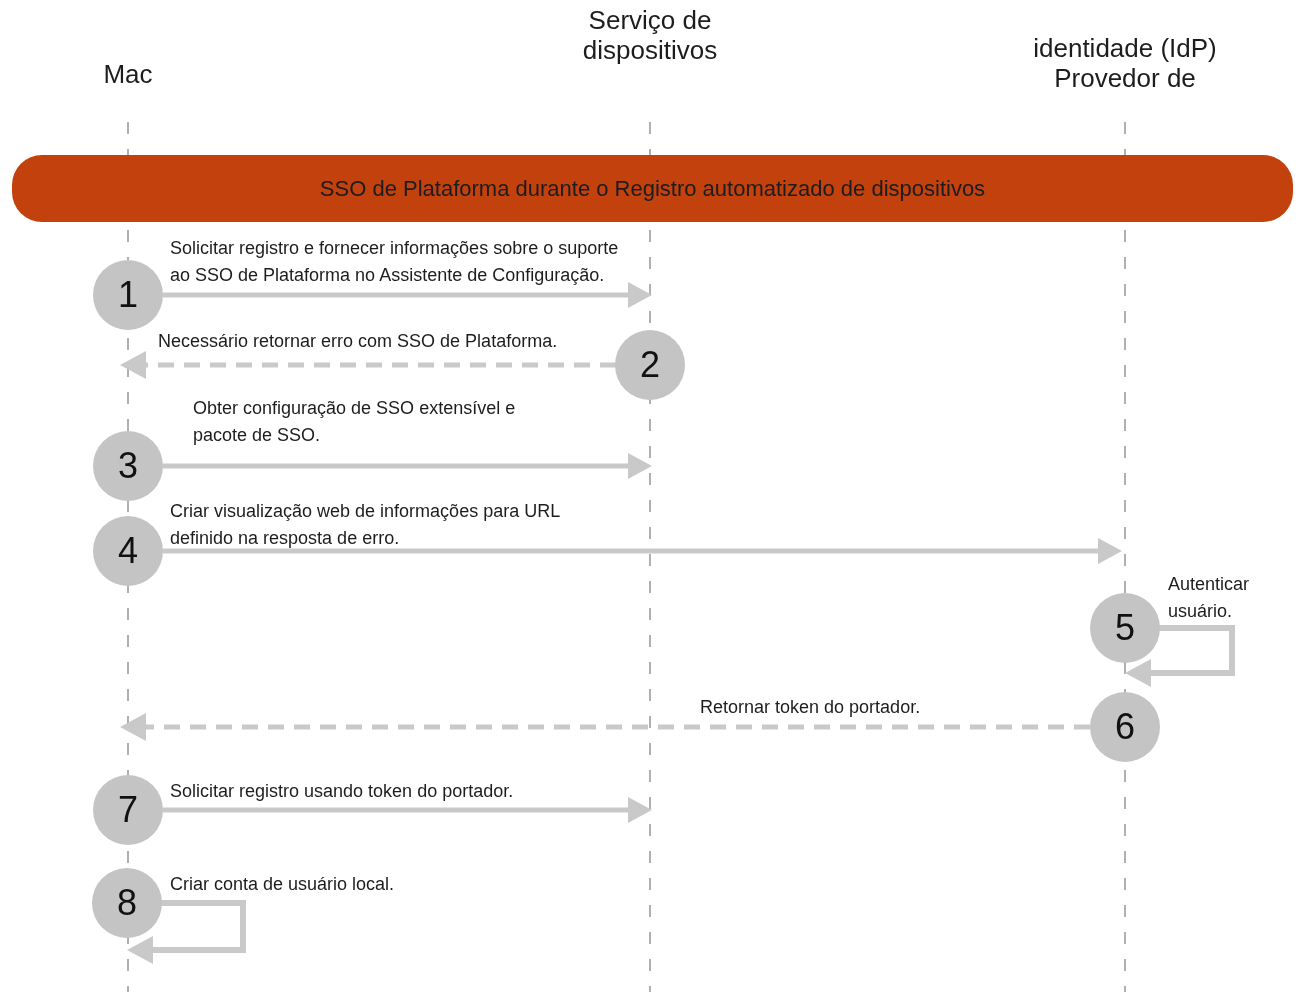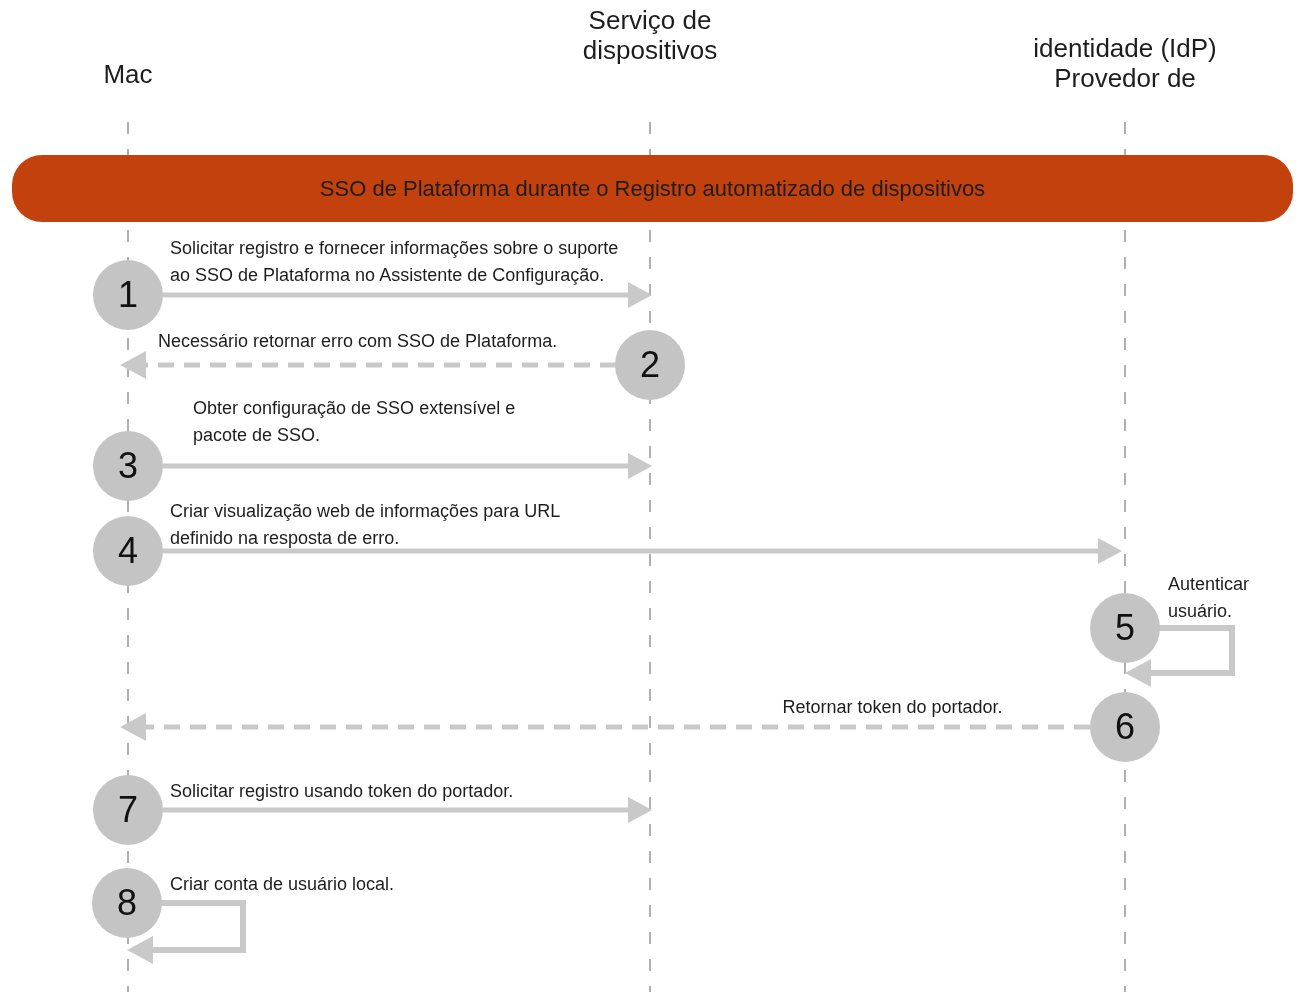--- a/index.html
+++ b/index.html
@@ -52,21 +52,21 @@
     color: #111111;
   }
   .label {
     position: absolute;
     z-index: 3;
     font-size: 18px;
     line-height: 27px;
     white-space: nowrap;
     color: #1d1d1f;
   }
-  .label.right { text-align: center; }
+  .label.right { text-align: left; }
   .solid-line   { stroke: #c9c9c9; stroke-width: 5; fill: none; }
   .dashed-line  { stroke: #c9c9c9; stroke-width: 5; fill: none; stroke-dasharray: 16 10; }
   .loop-line    { stroke: #c9c9c9; stroke-width: 6; fill: none; }
   .arrow-head   { fill: #c9c9c9; stroke: none; }
   .lifeline     { stroke: #b0b0b0; stroke-width: 2; stroke-dasharray: 12 15; fill: none; }
 </style>
 </head>
 <body>
 
 <div class="stage">

